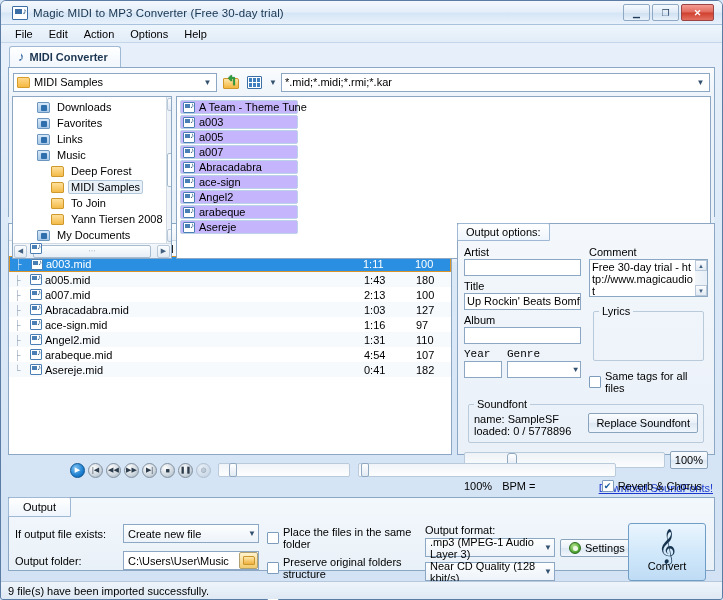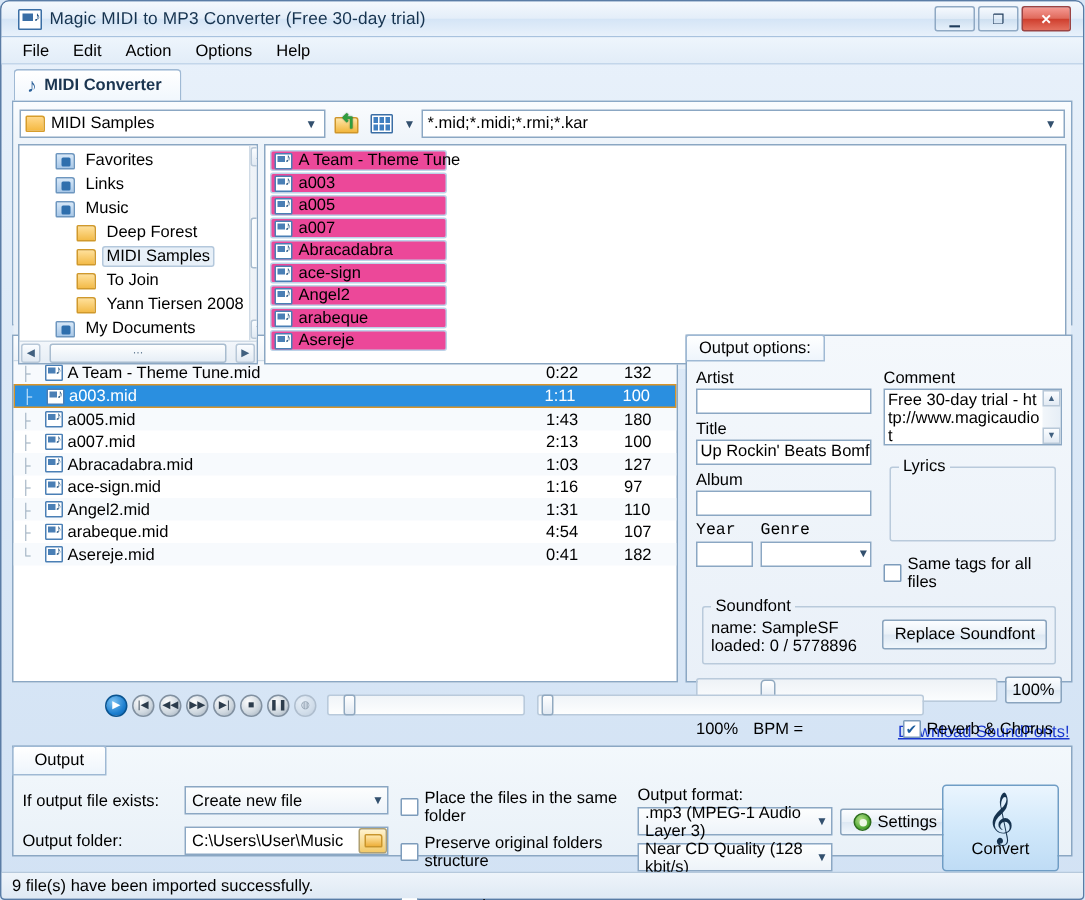--- a/index.html
+++ b/index.html
@@ -142,21 +142,21 @@
   .hsb-thumb {
     height:13px; flex:1; margin:0 1px; border:1px solid #a8bccf; border-radius:2px;
     background:linear-gradient(to bottom,#fdfefe,#e6eef6);
     display:flex; align-items:center; justify-content:center; font-size:7px; color:#6b8299;
     max-width:118px;
   }
   .filebox { flex:1; padding:3px 0 0 3px; overflow:hidden; }
   .file-tile {
     display:flex; align-items:center; gap:4px; width:118px; height:14px;
     margin-bottom:1px; padding:0 2px; font-size:11px;
-    background:#ec4899; border:1px solid #bcd2e8; border-radius:2px; white-space:nowrap;
+    background:#c4b5fd; border:1px solid #bcd2e8; border-radius:2px; white-space:nowrap;
   }
   .midi-ico {
     width:12px; height:11px; flex:none; background:#fff; border:1px solid #4a7fb5; border-radius:1px;
     position:relative;
   }
   .midi-ico:before { content:""; position:absolute; left:1px; top:1px; width:5px; height:4px; background:#4a7fb5; }
   .midi-ico:after { content:"♪"; position:absolute; right:0px; top:-2px; font-size:8px; color:#1d4f7d; }
   
   .midsection { display:flex; margin:6px 7px 0 7px; height:232px; gap:5px; }
   .filelist {
@@ -399,20 +399,24 @@
         <span>*.mid;*.midi;*.rmi;*.kar</span>
         <span class="caret">▼</span>
       </div>
     </div>
 
     <div class="browse">
 
       <div class="treebox">
         <div class="tree-scroll">
           <div class="tree-list" id="tree-list">
+              <div class="tree-row indent1 special">
+                <span class="tfld"></span>
+                <span class="lbl">Downloads</span>
+              </div>
               <div class="tree-row indent1 special">
                 <span class="tfld"></span>
                 <span class="lbl">Favorites</span>
               </div>
               <div class="tree-row indent1 special">
                 <span class="tfld"></span>
                 <span class="lbl">Links</span>
               </div>
               <div class="tree-row indent1 special">
                 <span class="tfld"></span>

